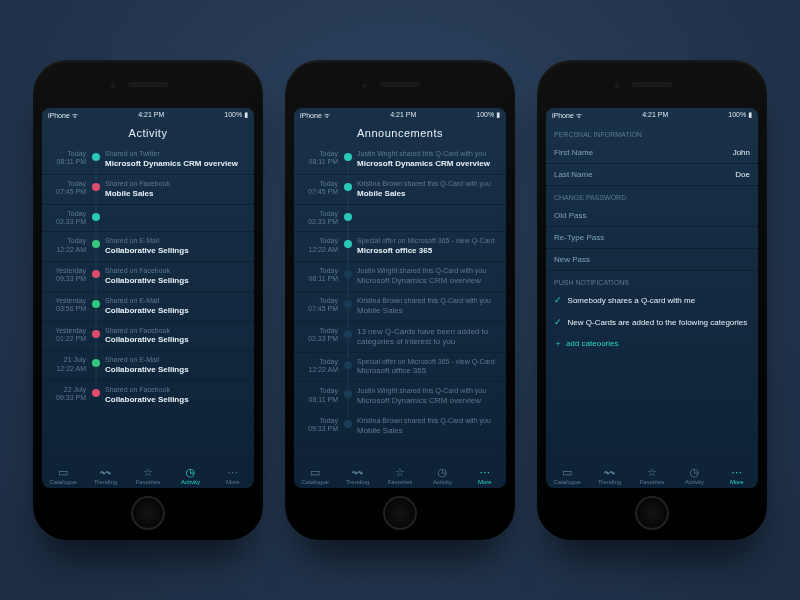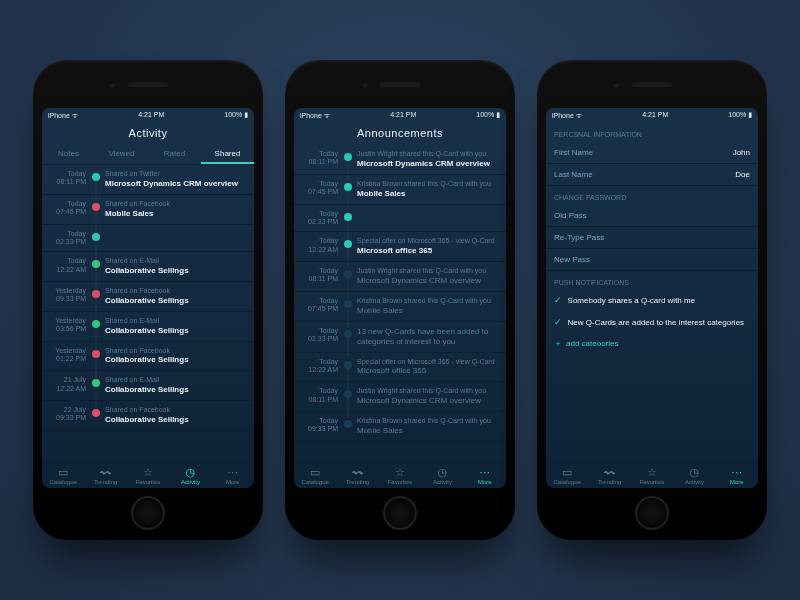--- a/index.html
+++ b/index.html
@@ -79,26 +79,20 @@
 <body>
 
 <div class="phone">
   <div class="screen">
     <div class="statusbar">
       <span><span>iPhone</span> <b>ᯤ</b></span>
       <span>4:21 PM</span>
       <span><span>100%</span> ▮</span>
     </div>
     <div class="title">Activity</div>
-    <div class="tabs" id="tabs1">
-        <div class="tab">Notes</div>
-        <div class="tab">Viewed</div>
-        <div class="tab">Rated</div>
-        <div class="tab active">Shared</div>
-      </div>
     <div class="list" id="list1">
         <div class="row">
           <div class="time">Today<br>08:11 PM</div>
           <div class="dot" style="background:#29c8b8"></div>
           <div class="rtext">
             <div class="sub">Shared on Twitter</div>
             <div class="main">Microsoft Dynamics CRM overview</div>
           </div>
         </div>
         <div class="row">
@@ -329,21 +323,21 @@
           <span class="flabel">New Pass</span>
           <span></span>
         </div>
       <div class="sect">PUSH NOTIFICATIONS</div>
       <div class="chkrow">
         <span class="check">✓</span>
         <span>Somebody shares a Q-card with me</span>
       </div>
       <div class="chkrow">
         <span class="check">✓</span>
-        <span>New Q-Cards are added to the interest categories</span>
+        <span>New Q-Cards are added to the folowing categories</span>
       </div>
       <div class="addcat">
         <span>＋</span>
         <span>add cateoories</span>
       </div>
     </div>
     <div class="tabbar" id="tabbar3">
         <div class="titem">
           <span class="ticon">▭</span>
           <span>Catalogue</span>

